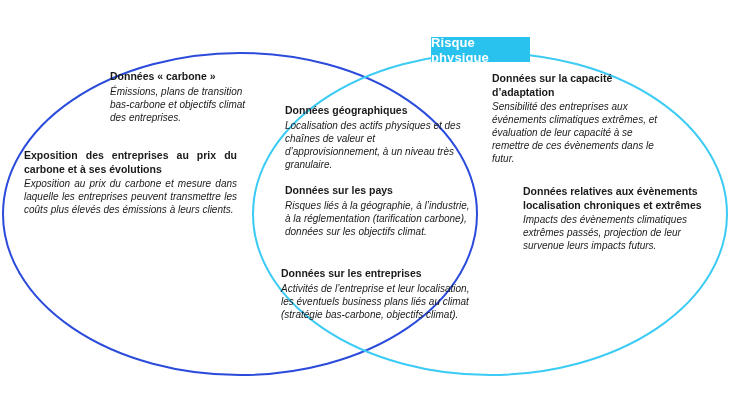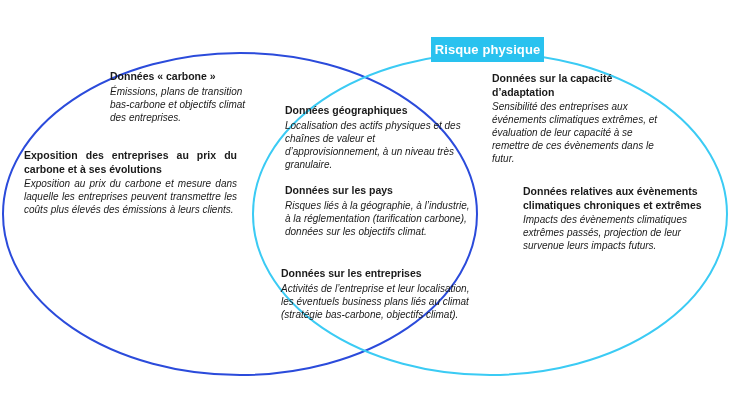--- a/index.html
+++ b/index.html
@@ -2,21 +2,21 @@
 <html><head>
 <meta charset="utf-8">
 <style>
   html,body{margin:0;padding:0;background:#ffffff;}
   body{width:730px;height:410px;overflow:hidden;font-family:"Liberation Sans",sans-serif;color:#1a1a1a;}
   .canvas{position:relative;width:730px;height:410px;}
   .venn-svg{position:absolute;left:0;top:0;}
   .title-box{position:absolute;top:37px;height:25px;display:flex;align-items:center;justify-content:center;
              color:#ffffff;font-weight:bold;font-size:13px;letter-spacing:.1px;}
   .title-box.transition{left:170px;width:139px;background:#1632c9;}
-  .title-box.physique{left:431px;width:113px;background:#29c2ef;}
+  .title-box.physique{left:431px;width:99px;background:#29c2ef;}
   .block{position:absolute;}
   .block .h{font-weight:bold;font-size:10.5px;line-height:1.3;margin-bottom:1px;}
   .block .b{font-style:italic;font-size:10px;line-height:1.3;}
   .just .h,.just .b{text-align:justify;}
   
   .blk-carbone{left:110px;top:70px;width:152px;}
   .blk-exposition{left:24px;top:149px;width:213px;}
   .blk-mesure{left:82px;top:248px;width:178px;}
   .blk-geo{left:285px;top:104px;width:186px;}
   .blk-pays{left:285px;top:184px;width:192px;}
@@ -65,18 +65,18 @@
     <div class="h">Données sur les entreprises</div>
     <div class="b">Activités de l’entreprise et leur localisation, les éventuels business plans liés au climat (stratégie bas-carbone, objectifs climat).</div>
   </div>
 
   <div class="block blk-capacite">
     <div class="h">Données sur la capacité d’adaptation</div>
     <div class="b">Sensibilité des entreprises aux événements climatiques extrêmes, et évaluation de leur capacité à se remettre de ces évènements dans le futur.</div>
   </div>
 
   <div class="block blk-chroniques">
-    <div class="h">Données relatives aux évènements climatiques chroniques et extrêmes</div>
+    <div class="h">Données relatives aux évènements localisation chroniques et extrêmes</div>
     <div class="b">Impacts des évènements climatiques extrêmes passés, projection de leur survenue leurs impacts futurs.</div>
   </div>
 
 
 </div>
 
 </body></html>

